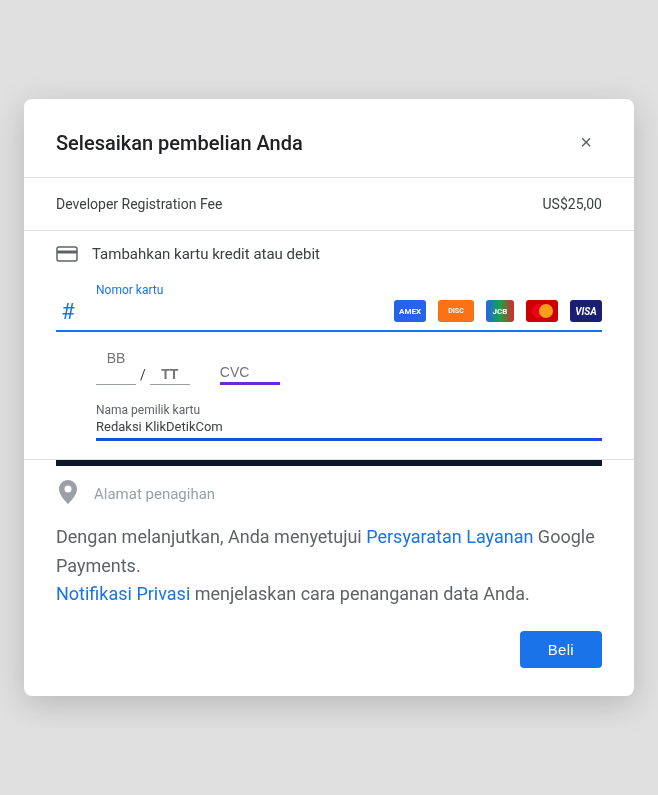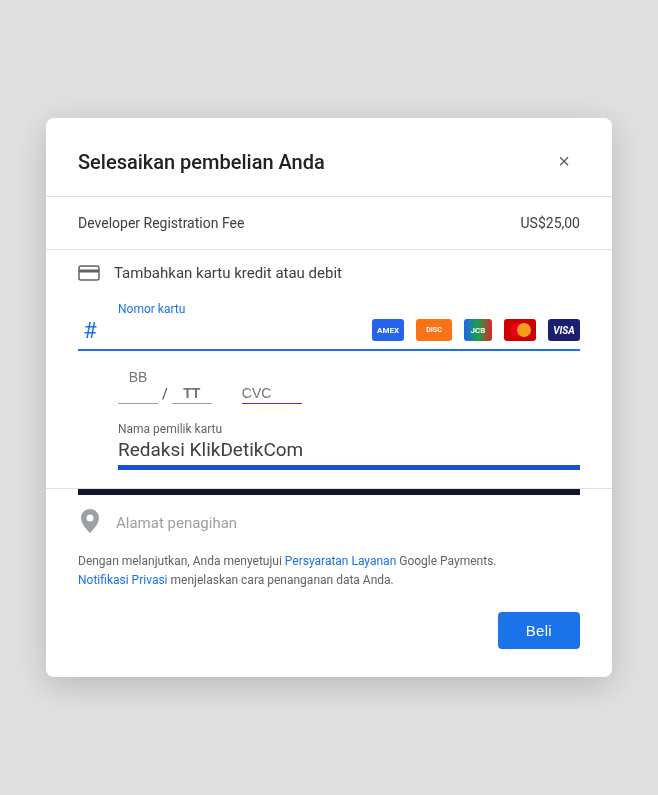--- a/index.html
+++ b/index.html
@@ -10,21 +10,21 @@
       align-items: center;
       justify-content: center;
       min-height: 795px;
       width: 658px;
       font-family: 'Roboto', Arial, sans-serif;
     }
 
     .dialog {
       background: #fff;
       border-radius: 8px;
-      width: 566px;
+      width: 610px;
       padding: 28px 32px 28px 32px;
       box-shadow: 0 8px 32px rgba(0,0,0,0.18);
       position: relative;
     }
 
     .dialog-header {
       display: flex;
       align-items: center;
       justify-content: space-between;
       margin-bottom: 18px;
@@ -229,43 +229,43 @@
       font-weight: bold;
     }
 
     .cvc-field {
       margin-left: 30px;
     }
 
     .cvc-input {
       width: 60px;
       border: none;
-      border-bottom: 1px solid #6d28d9;
+      border-bottom: 3px solid #6d28d9;
       outline: none;
       font-size: 14px;
       color: #3c4043;
       padding-bottom: 2px;
       background: transparent;
     }
 
     .cardholder-section {
       margin-left: 40px;
       margin-bottom: 18px;
     }
 
     .cardholder-label {
       font-size: 12px;
       color: #5f6368;
       margin-bottom: 2px;
     }
 
     .cardholder-value {
-      font-size: 19px;
-      color: #3c4043;
-      border-bottom: 5px solid #1d4ed8;
+      font-size: 13px;
+      color: #3c4043;
+      border-bottom: 3px solid #1d4ed8;
       padding-bottom: 4px;
     }
 
     .address-row {
       display: flex;
       align-items: center;
       gap: 14px;
       padding: 14px 0 8px 0;
       border-top: 6px solid #0f172a;
     }
@@ -276,21 +276,21 @@
       min-width: 24px;
       text-align: center;
     }
 
     .address-placeholder {
       font-size: 15px;
       color: #9aa0a6;
     }
 
     .consent-text {
-      font-size: 12px;
+      font-size: 18px;
       color: #5f6368;
       margin-top: 6px;
       line-height: 1.6;
     }
 
     .consent-link {
       color: #1a73e8;
       text-decoration: none;
       cursor: pointer;
     }

